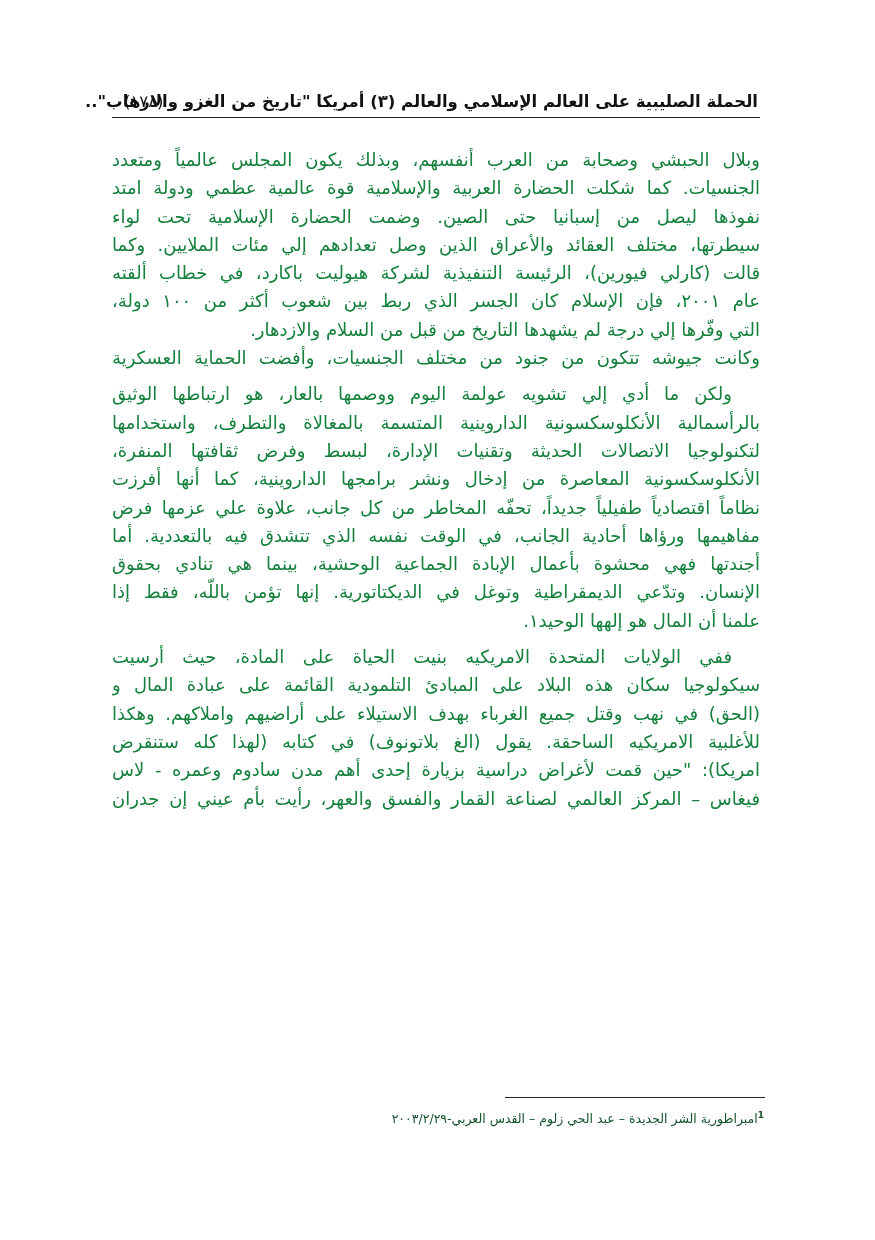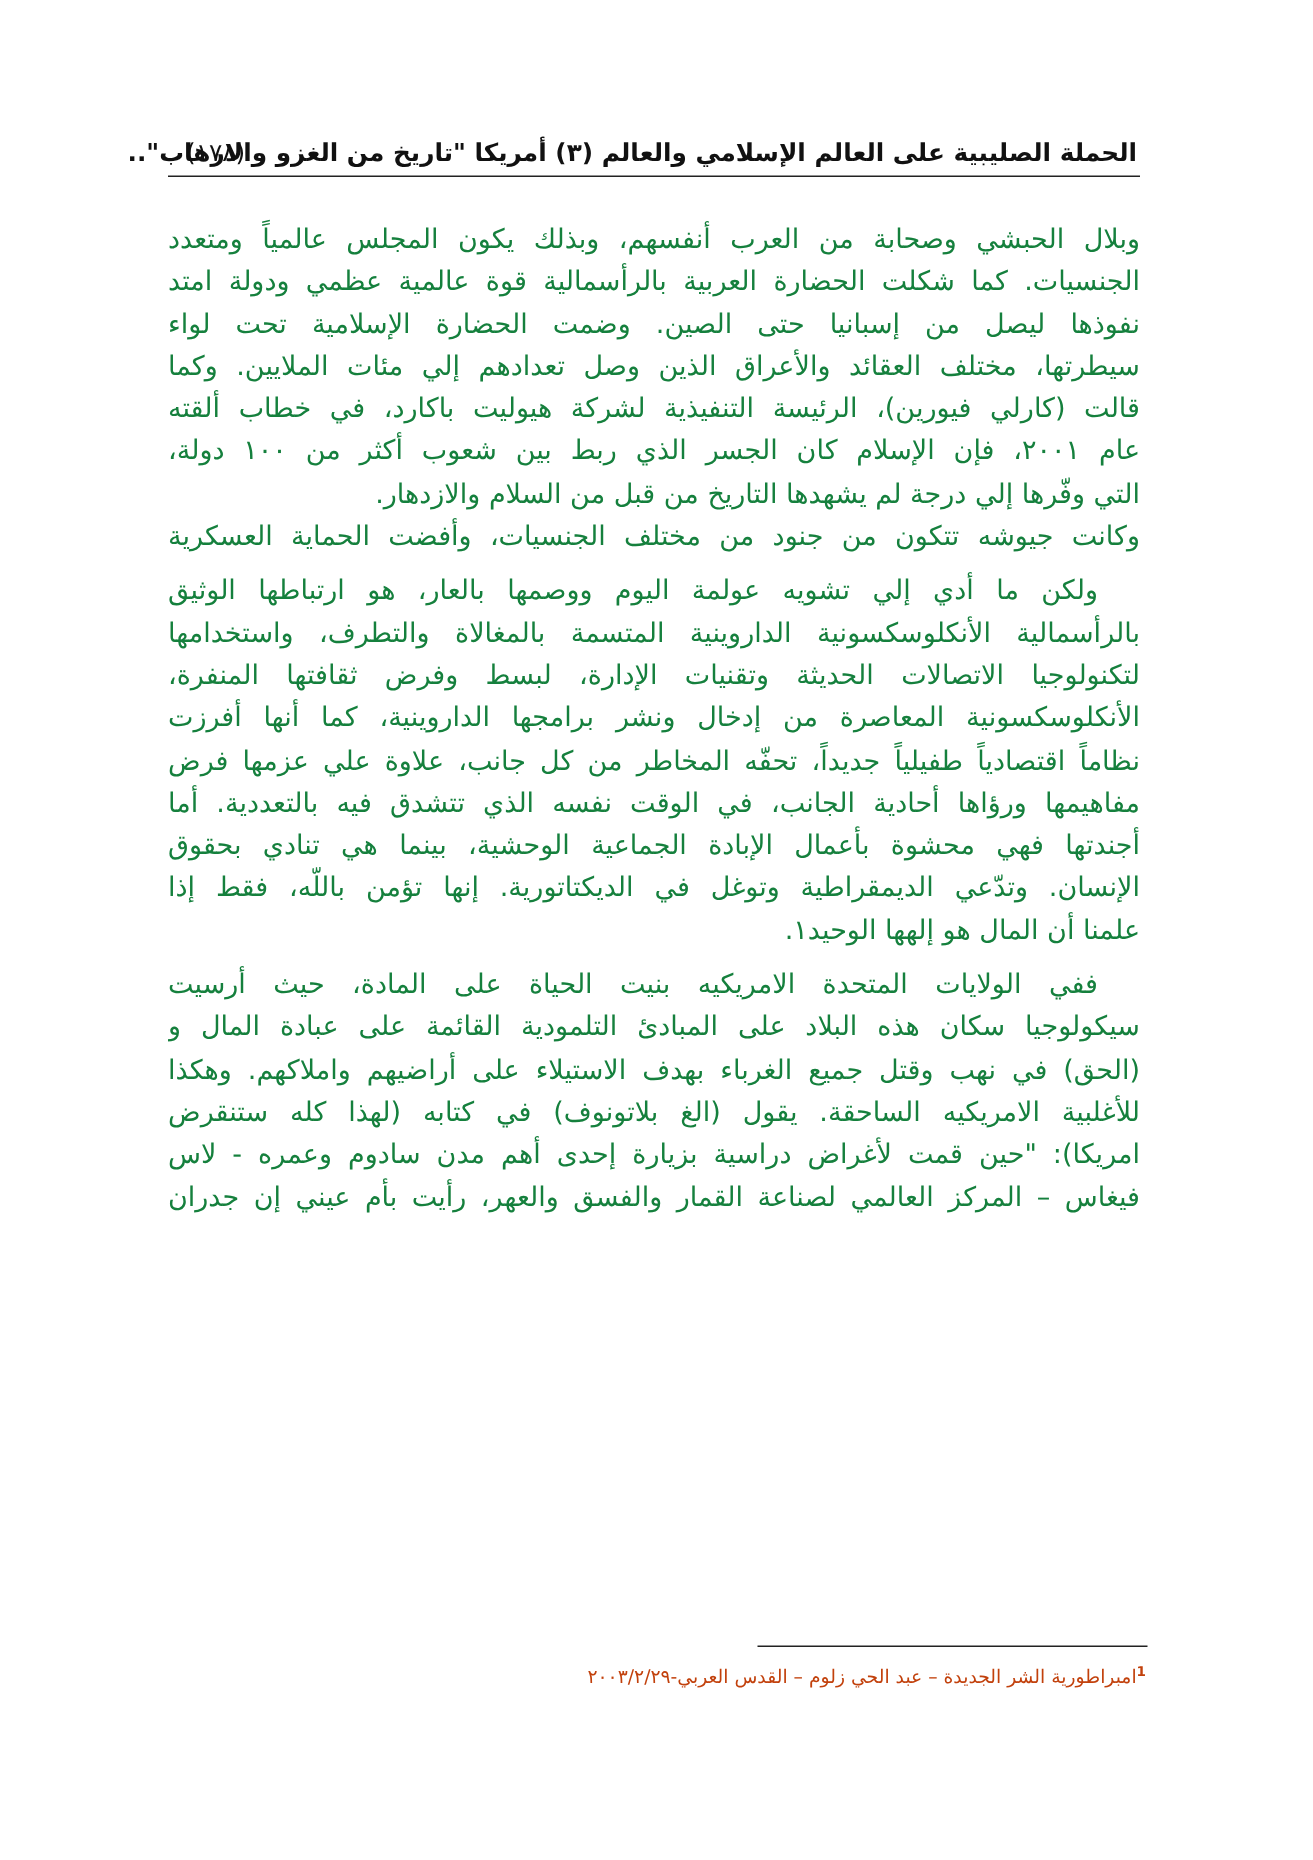--- a/index.html
+++ b/index.html
@@ -17,38 +17,38 @@
     position: absolute; left: 112px; top: 146px; width: 648px;
     direction: rtl; font-family: "DejaVu Sans", sans-serif; font-size: 18px; color: #15803d;
   }
   .line { height: 28.3px; line-height: 28.3px; white-space: nowrap; text-align: justify; text-align-last: justify; overflow: hidden; }
   .line.last { text-align-last: right; }
   .line.indent { padding-right: 28px; }
   .para-gap { height: 8px; }
   .footnote-rule { position: absolute; left: 505px; top: 1097px; width: 260px; height: 0; border-top: 1px solid #222; }
   .footnote {
     position: absolute; left: 300px; top: 1104px; width: 464px; direction: rtl;
-    font-family: "DejaVu Sans", sans-serif; font-size: 12.5px; line-height: 22px; white-space: nowrap; color: #c2410c;
+    font-family: "DejaVu Sans", sans-serif; font-size: 12.5px; line-height: 22px; white-space: nowrap; color: #14532d;
   }
   .footnote sup { font-size: 9px; font-weight: bold; }
 </style>
 </head>
 <body>
 
 <div class="page">
   <div class="header">
     <span class="title">الحملة الصليبية على العالم الإسلامي والعالم (٣) أمريكا "تاريخ من الغزو والارهاب"..</span>
     <span class="pagenum">(١٧٨)</span>
   </div>
   <div class="header-rule"></div>
 
   <div class="body-text">
     <div>
       <div class="line">وبلال الحبشي وصحابة من العرب أنفسهم، وبذلك يكون المجلس عالمياً ومتعدد</div>
-      <div class="line">الجنسيات. كما شكلت الحضارة العربية بالرأسمالية قوة عالمية عظمي ودولة امتد</div>
+      <div class="line">الجنسيات. كما شكلت الحضارة العربية والإسلامية قوة عالمية عظمي ودولة امتد</div>
       <div class="line">نفوذها ليصل من إسبانيا حتى الصين. وضمت الحضارة الإسلامية تحت لواء</div>
       <div class="line">سيطرتها، مختلف العقائد والأعراق الذين وصل تعدادهم إلي مئات الملايين. وكما</div>
       <div class="line">قالت (كارلي فيورين)، الرئيسة التنفيذية لشركة هيوليت باكارد، في خطاب ألقته</div>
       <div class="line">عام ٢٠٠١، فإن الإسلام كان الجسر الذي ربط بين شعوب أكثر من ١٠٠ دولة،</div>
       <div class="line last">التي وفّرها إلي درجة لم يشهدها التاريخ من قبل من السلام والازدهار.</div>
       <div class="line">وكانت جيوشه تتكون من جنود من مختلف الجنسيات، وأفضت الحماية العسكرية</div>
     </div>
     <div class="para-gap"></div>
     <div>
       <div class="line indent">ولكن ما أدي إلي تشويه عولمة اليوم ووصمها بالعار، هو ارتباطها الوثيق</div>

